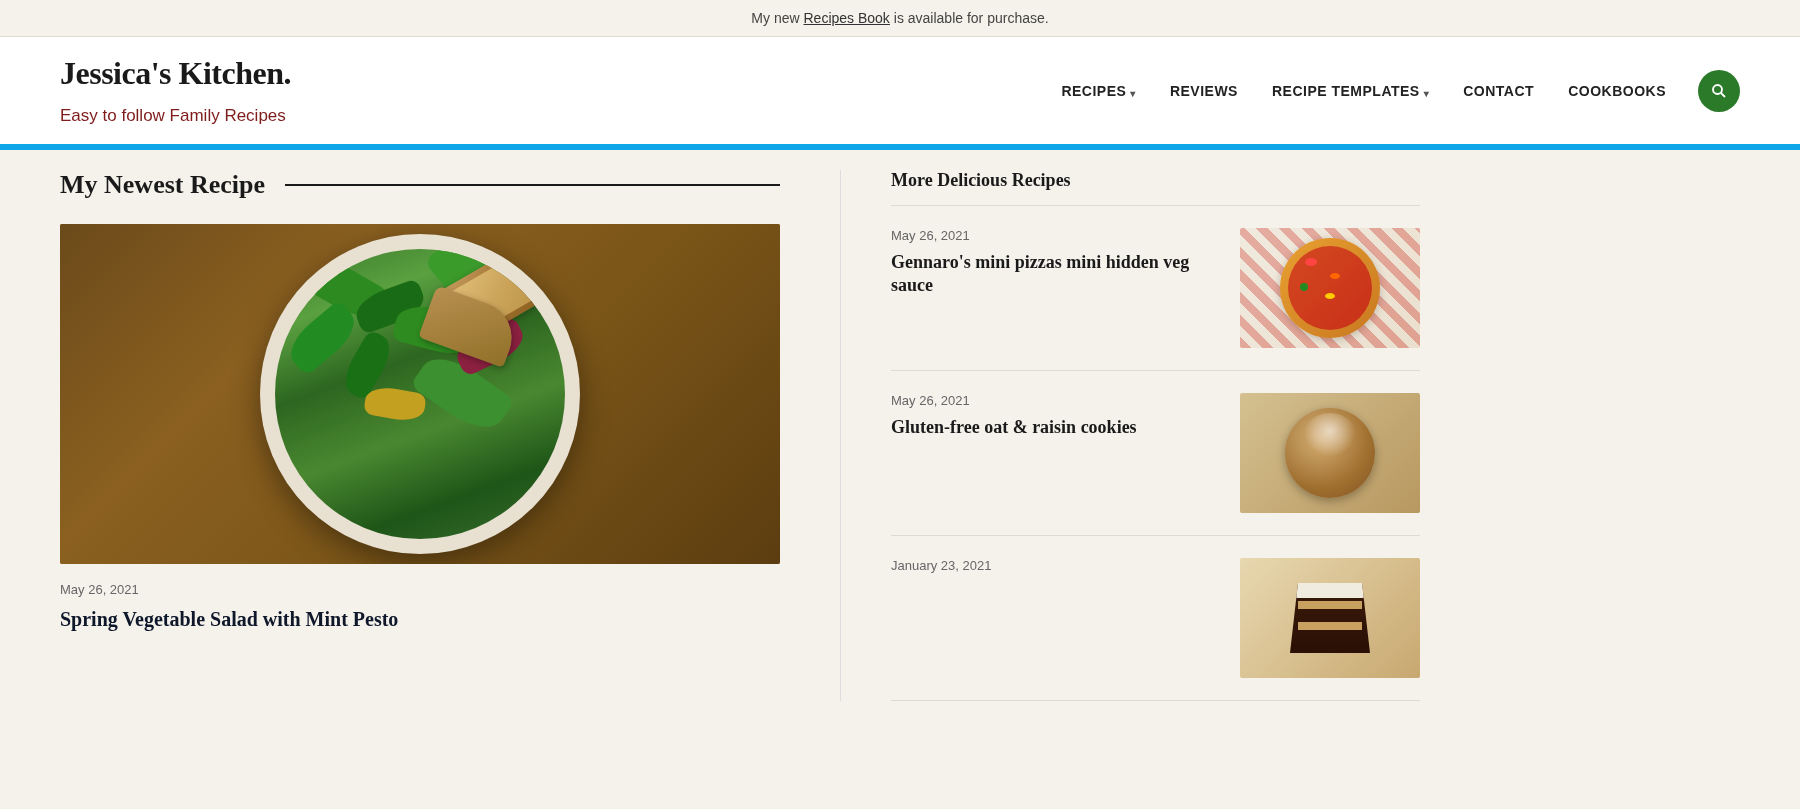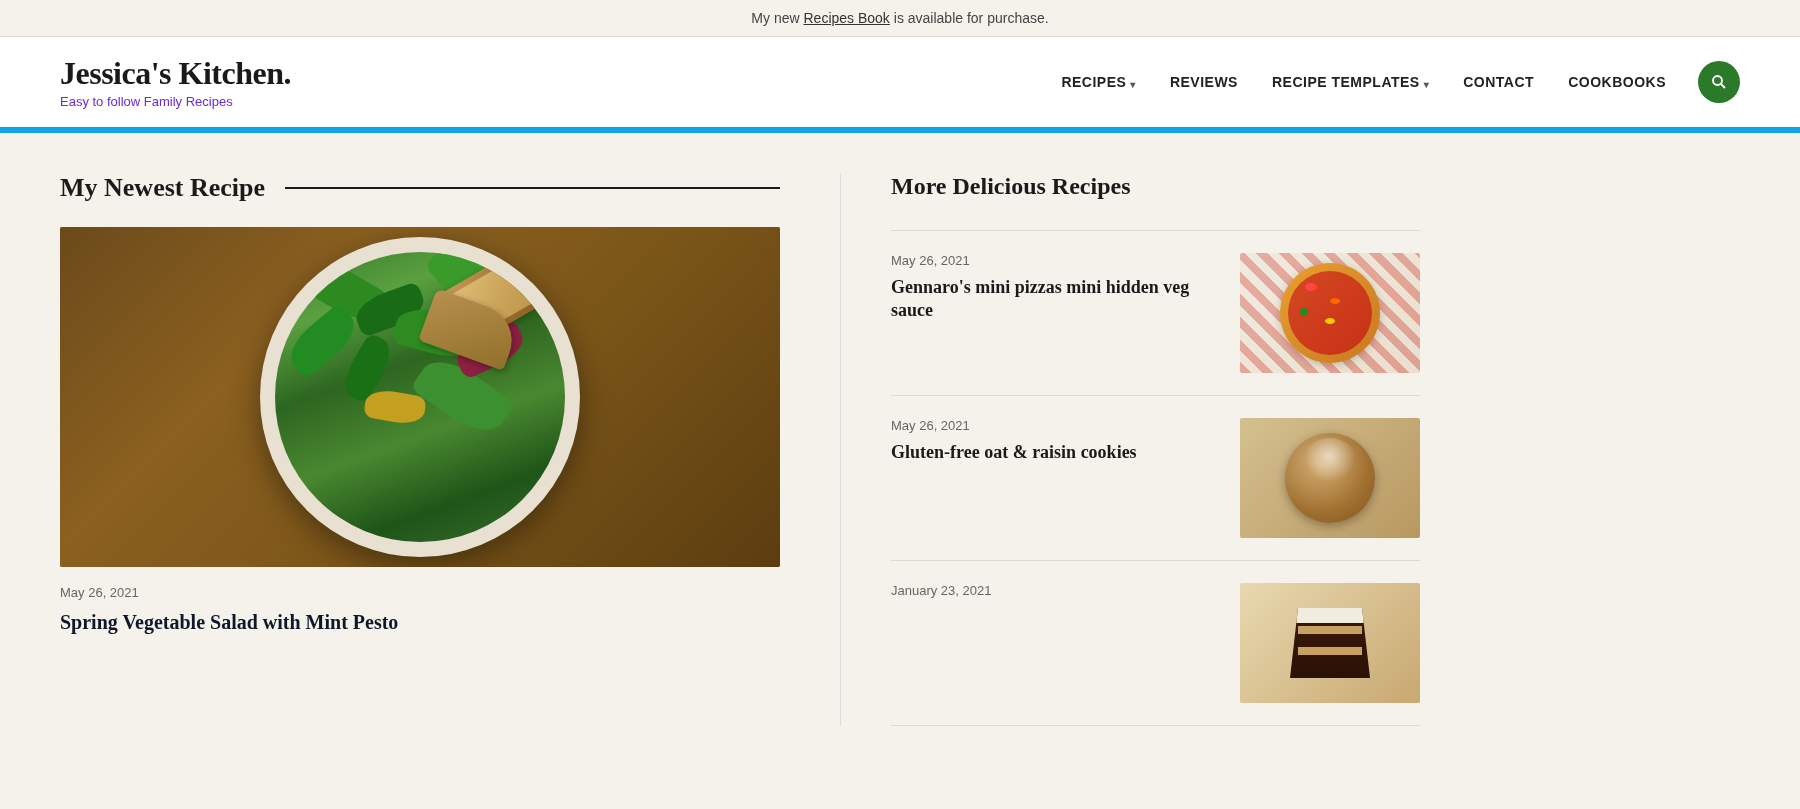--- a/index.html
+++ b/index.html
@@ -30,24 +30,24 @@
       padding: 18px 60px;
     }
     .site-logo h1 {
       font-size: 32px;
       font-weight: 900;
       font-family: Georgia, serif;
       color: #1a1a1a;
       letter-spacing: -0.5px;
     }
     .site-logo p {
-      font-size: 13px;
-      color: #6d28d9;
+      font-size: 17px;
+      color: #7f1d1d;
       font-family: Arial, sans-serif;
-      margin-top: 2px;
+      margin-top: 14px;
     }
 
     .main-nav {
       display: flex;
       align-items: center;
       gap: 10px;
     }
     .nav-item {
       font-family: Arial, sans-serif;
       font-size: 14px;
@@ -83,21 +83,21 @@
       height: 18px;
       fill: none;
       stroke: #fff;
       stroke-width: 2.5;
     }
 
     
     .main-content {
       display: flex;
       gap: 0;
-      padding: 40px 60px;
+      padding: 20px 60px;
       max-width: 1800px;
       margin: 0 auto;
     }
 
     
     .left-col {
       flex: 1;
       max-width: 780px;
       padding-right: 60px;
     }
@@ -211,25 +211,25 @@
       line-height: 1.2;
     }
 
     
     .right-col {
       flex: 0 0 580px;
       border-left: 1px solid #ddd;
       padding-left: 50px;
     }
     .right-col h2 {
-      font-size: 24px;
+      font-size: 18px;
       font-weight: 700;
       font-family: Georgia, serif;
       color: #1a1a1a;
-      margin-bottom: 30px;
+      margin-bottom: 14px;
     }
 
     .recipe-card {
       display: flex;
       justify-content: space-between;
       align-items: flex-start;
       padding: 22px 0;
       border-bottom: 1px solid #e0dbd0;
       gap: 20px;
     }

